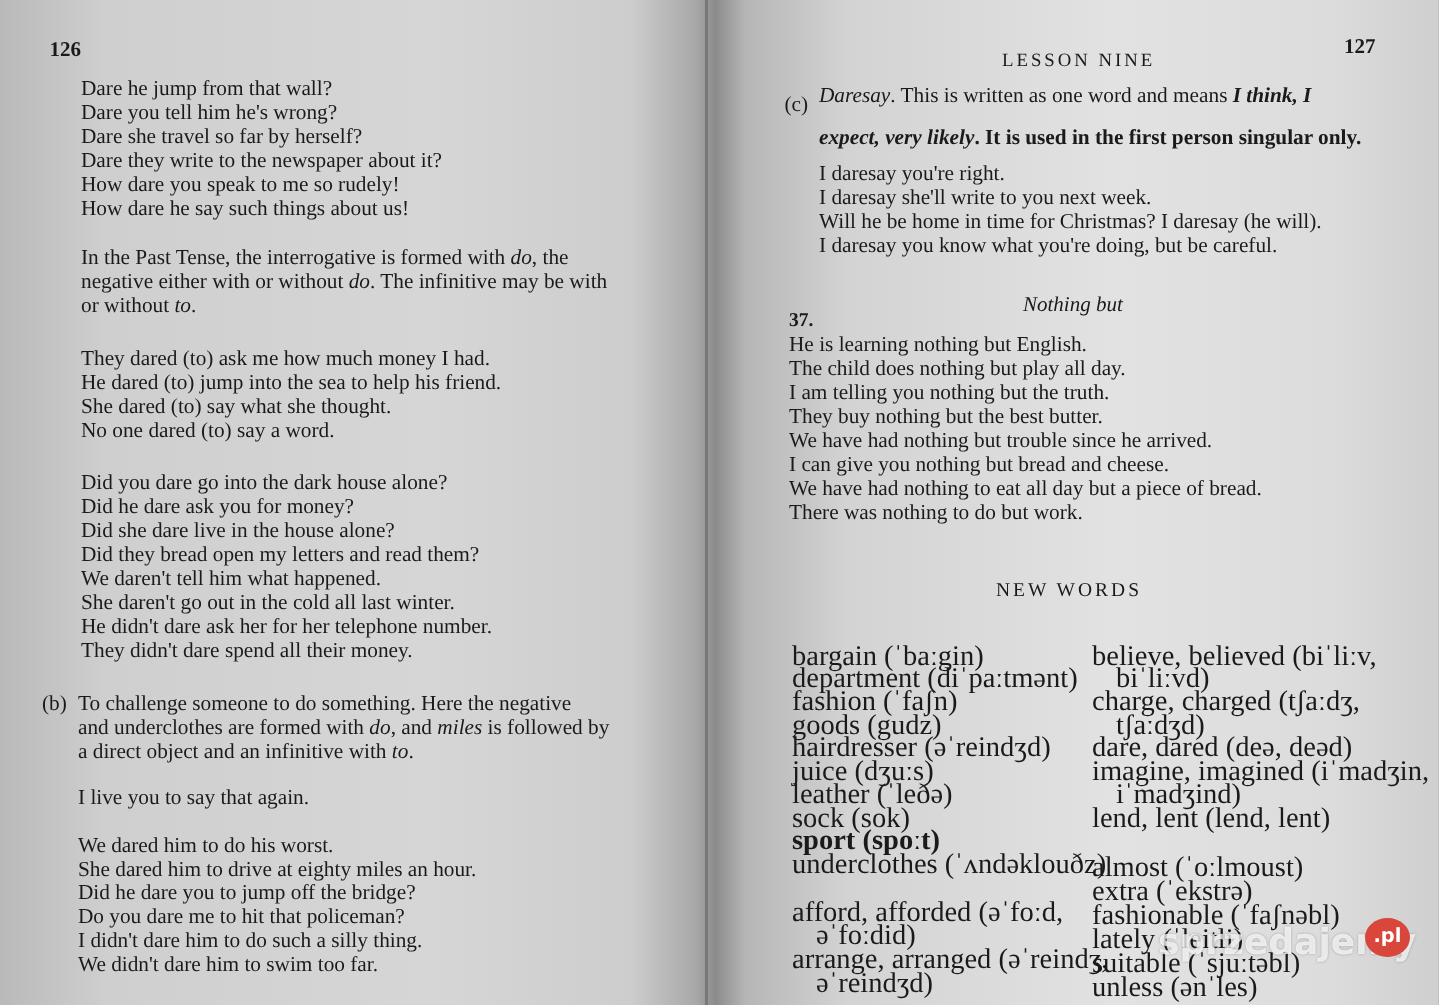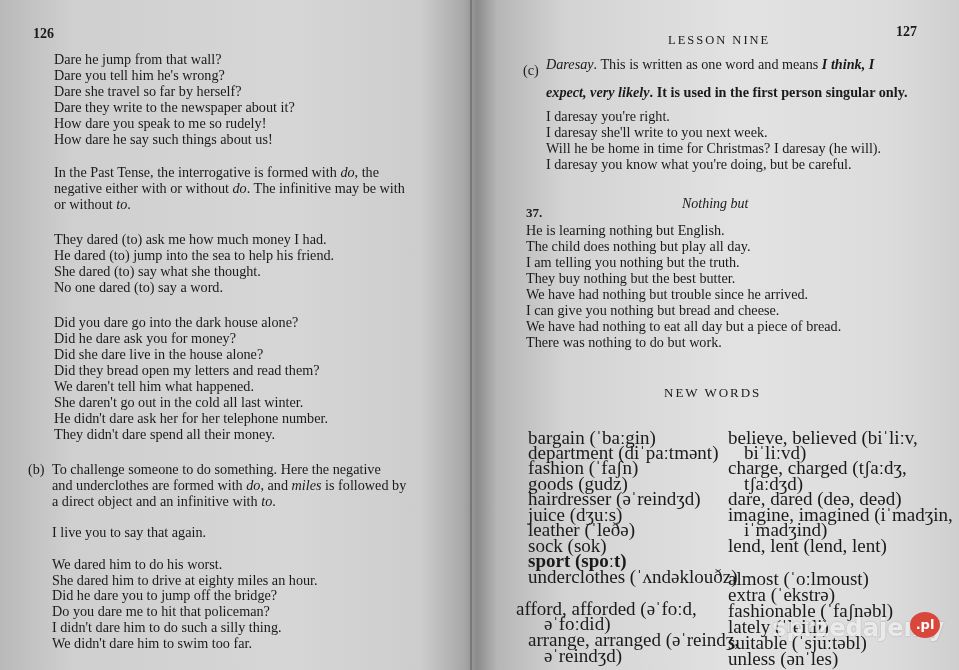--- a/index.html
+++ b/index.html
@@ -141,21 +141,21 @@
       <div class="wl" style="left:50px;top:416px;">bargain (ˈbaːgin)</div>
       <div class="wl" style="left:50px;top:431px;">department (diˈpaːtmənt)</div>
       <div class="wl" style="left:50px;top:446px;">fashion (ˈfaʃn)</div>
       <div class="wl" style="left:50px;top:462px;">goods (gudz)</div>
       <div class="wl" style="left:50px;top:477px;">hairdresser (əˈreindʒd)</div>
       <div class="wl" style="left:50px;top:493px;">juice (dʒuːs)</div>
       <div class="wl" style="left:50px;top:508px;">leather (ˈleðə)</div>
       <div class="wl" style="left:50px;top:524px;">sock (sok)</div>
       <div class="wl" style="left:50px;top:539px;font-weight:bold;">sport (spoːt)</div>
       <div class="wl" style="left:50px;top:555px;">underclothes (ˈʌndəklouðz)</div>
-      <div class="wl" style="left:38px;top:587px;">afford, afforded (əˈfoːd,</div>
+      <div class="wl" style="left:50px;top:587px;">afford, afforded (əˈfoːd,</div>
       <div class="wl" style="left:66px;top:602px;">   əˈfoːdid)</div>
       <div class="wl" style="left:50px;top:618px;">arrange, arranged (əˈreindʒ,</div>
       <div class="wl" style="left:66px;top:634px;">   əˈreindʒd)</div>
     </div>
 
     <div>
       <div class="wl" style="left:250px;top:416px;">believe, believed (biˈliːv,</div>
       <div class="wl" style="left:266px;top:431px;">   biˈliːvd)</div>
       <div class="wl" style="left:250px;top:446px;">charge, charged (tʃaːdʒ,</div>
       <div class="wl" style="left:266px;top:462px;">   tʃaːdʒd)</div>

